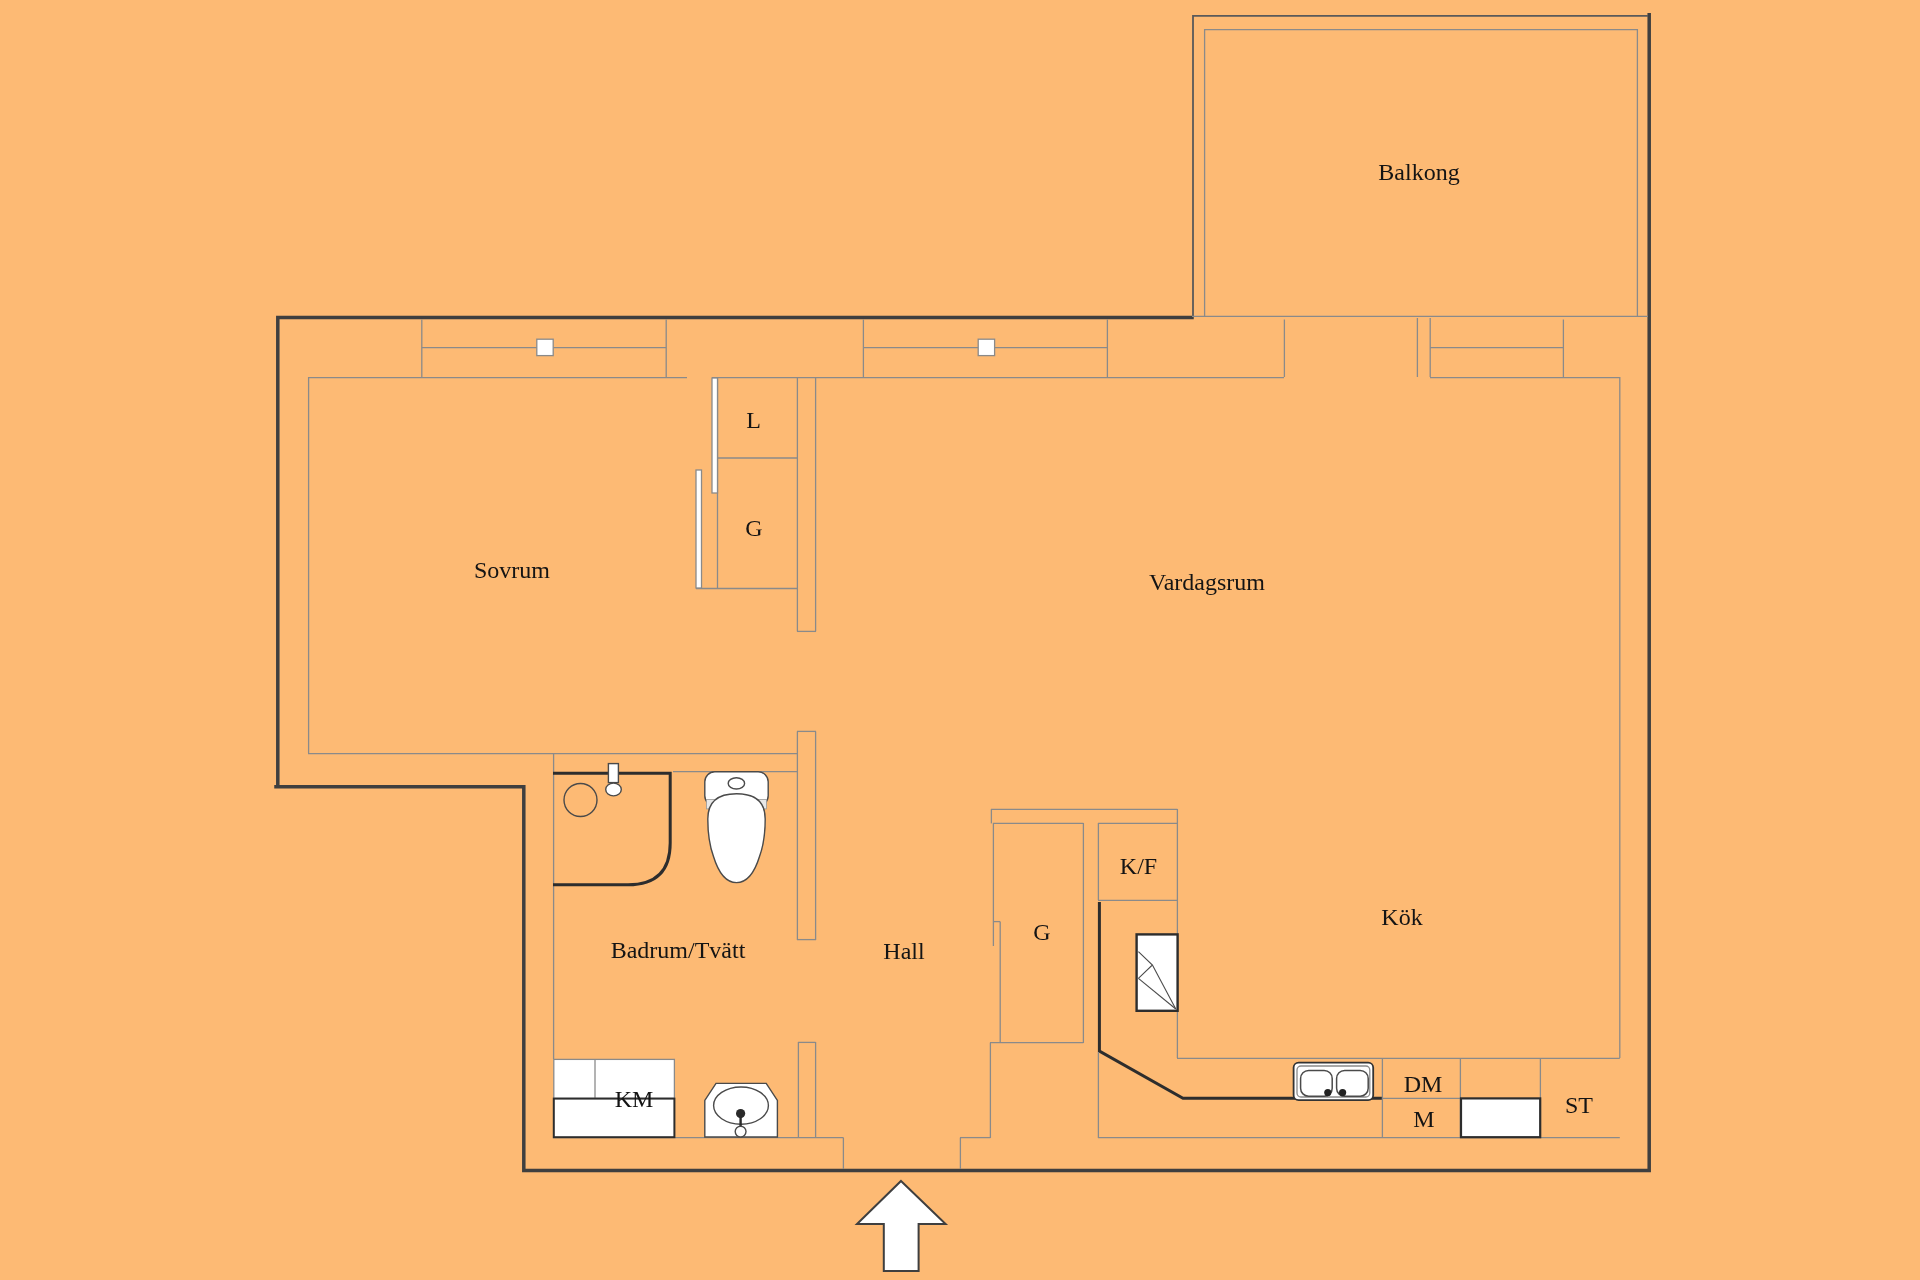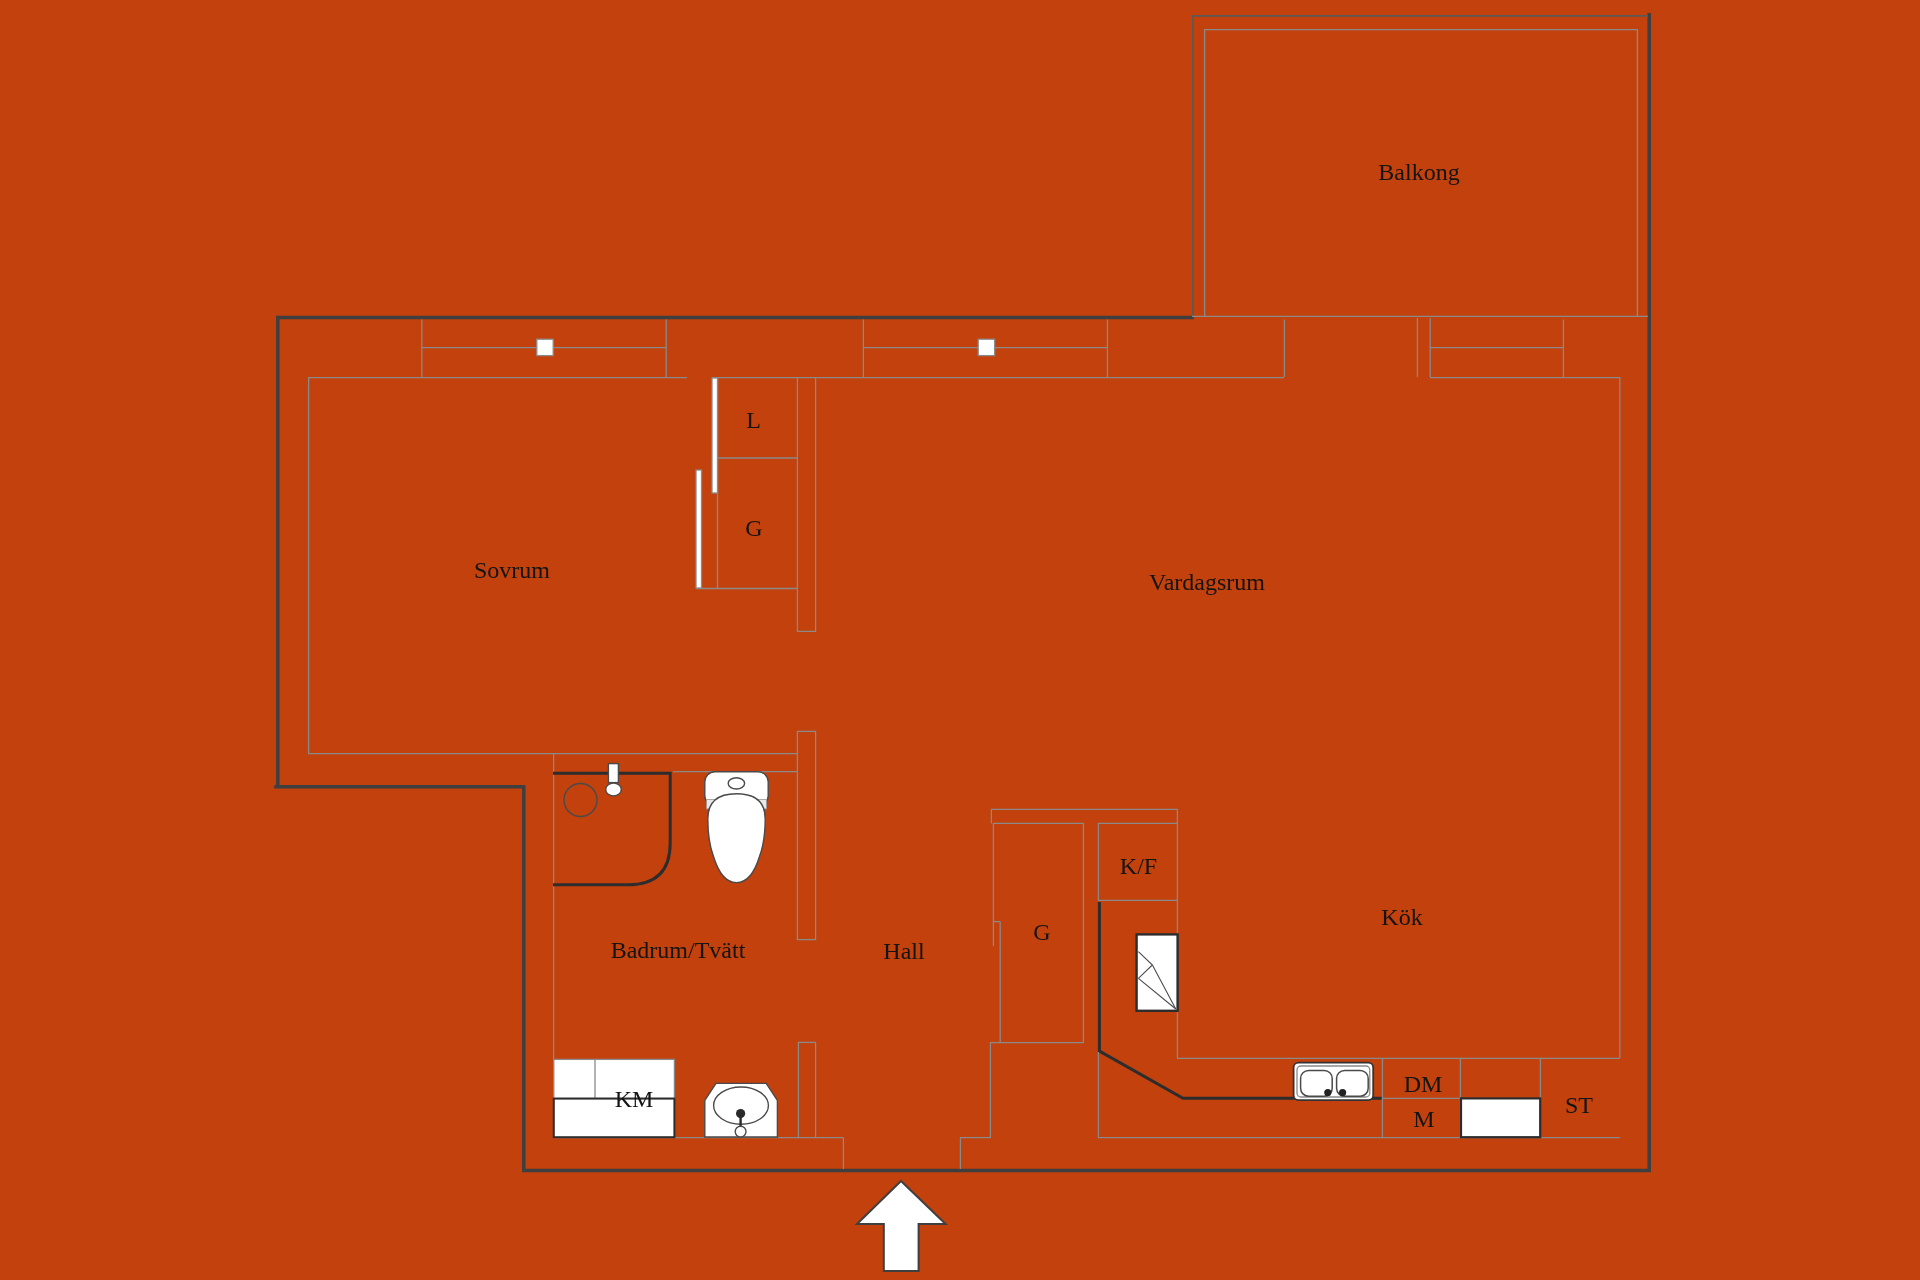--- a/index.html
+++ b/index.html
@@ -1,16 +1,16 @@
 <!DOCTYPE html>
 <html><head>
 <meta charset="utf-8">
 <style>
   html,body{margin:0;padding:0;background:#ffffff;}
-  .stage{position:relative;width:1920px;height:1280px;background:#c2410c;overflow:hidden;}
+  .stage{position:relative;width:1920px;height:1280px;background:#fdba74;overflow:hidden;}
   svg{display:block;}
   .wall-thick{stroke:#3f3f3f;stroke-width:3.5;fill:none;stroke-linecap:square;stroke-linejoin:miter;}
   .balc-outer{stroke:#5a5a5a;stroke-width:1.8;fill:none;}
   .thin{stroke:#8a8a8a;stroke-width:1.3;fill:none;}
   .thin-fill{stroke:#8a8a8a;stroke-width:1.3;fill:#ffffff;}
   .fixture{stroke:#4a4a4a;stroke-width:1.4;fill:#ffffff;}
   .fixture-nf{stroke:#4a4a4a;stroke-width:1.4;fill:none;}
   .bold3{stroke:#2d2d2d;stroke-width:3;fill:none;}
   .bold24{stroke:#2d2d2d;stroke-width:2.4;fill:#ffffff;}
   .bold22{stroke:#2d2d2d;stroke-width:2.2;fill:#ffffff;}

